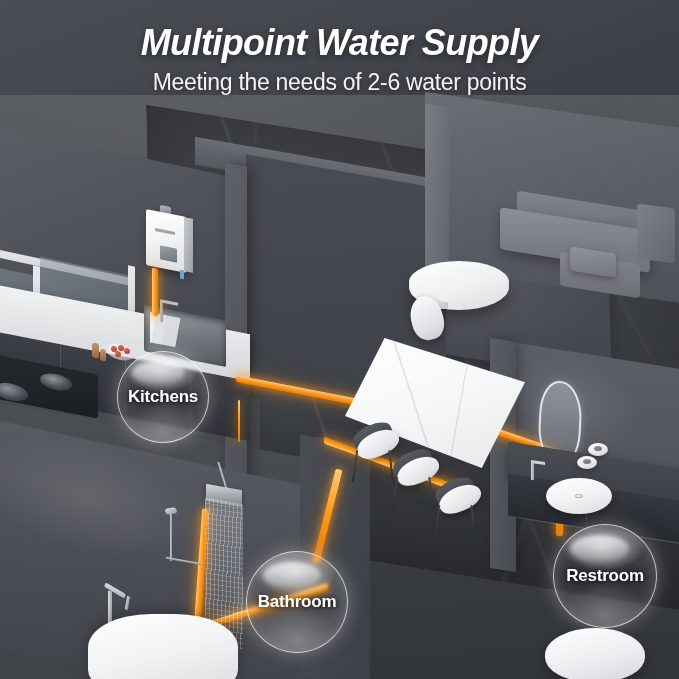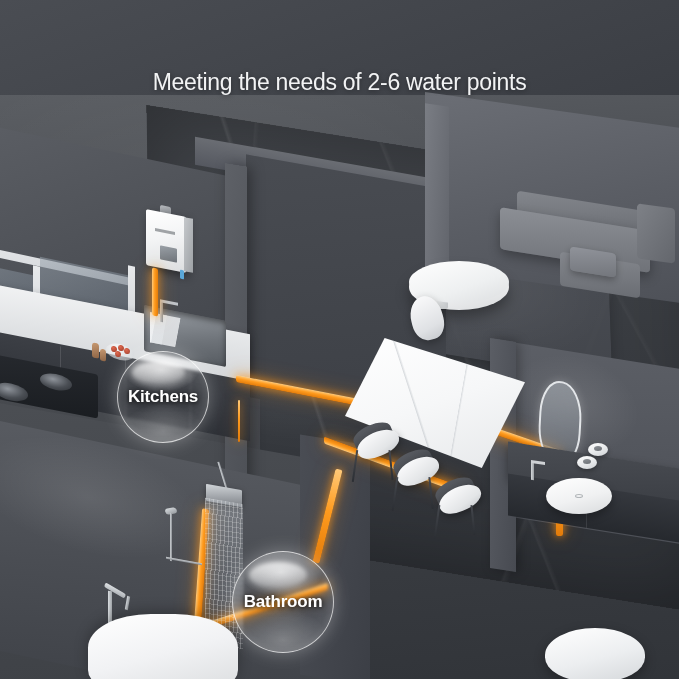--- a/index.html
+++ b/index.html
@@ -591,20 +591,24 @@
   <div class="mixer-bar"></div>
   <div class="tub-faucet-top"></div>
   <div class="tub-faucet"></div>
   <div class="tub-faucet-h"></div>
   <div class="tub"></div>
 
   <div class="bubble" style="left:117px; top:351px; width:92px; height:92px;">
     <span class="bubble-label">Kitchens</span>
   </div>
 
-  <div class="bubble" style="left:232px; top:551px; width:102px; height:102px;">
+  <div class="bubble" style="left:246px; top:551px; width:102px; height:102px;">
     <span class="bubble-label">Bathroom</span>
   </div>
 
-
+  <div class="bubble" style="left:553px; top:524px; width:104px; height:104px;">
+    <span class="bubble-label">Restroom</span>
+  </div>
+
+  <div class="title">Multipoint Water Supply</div>
   <div class="subtitle">Meeting the needs of 2-6 water points</div>
 
 </div>
 
 </body></html>

